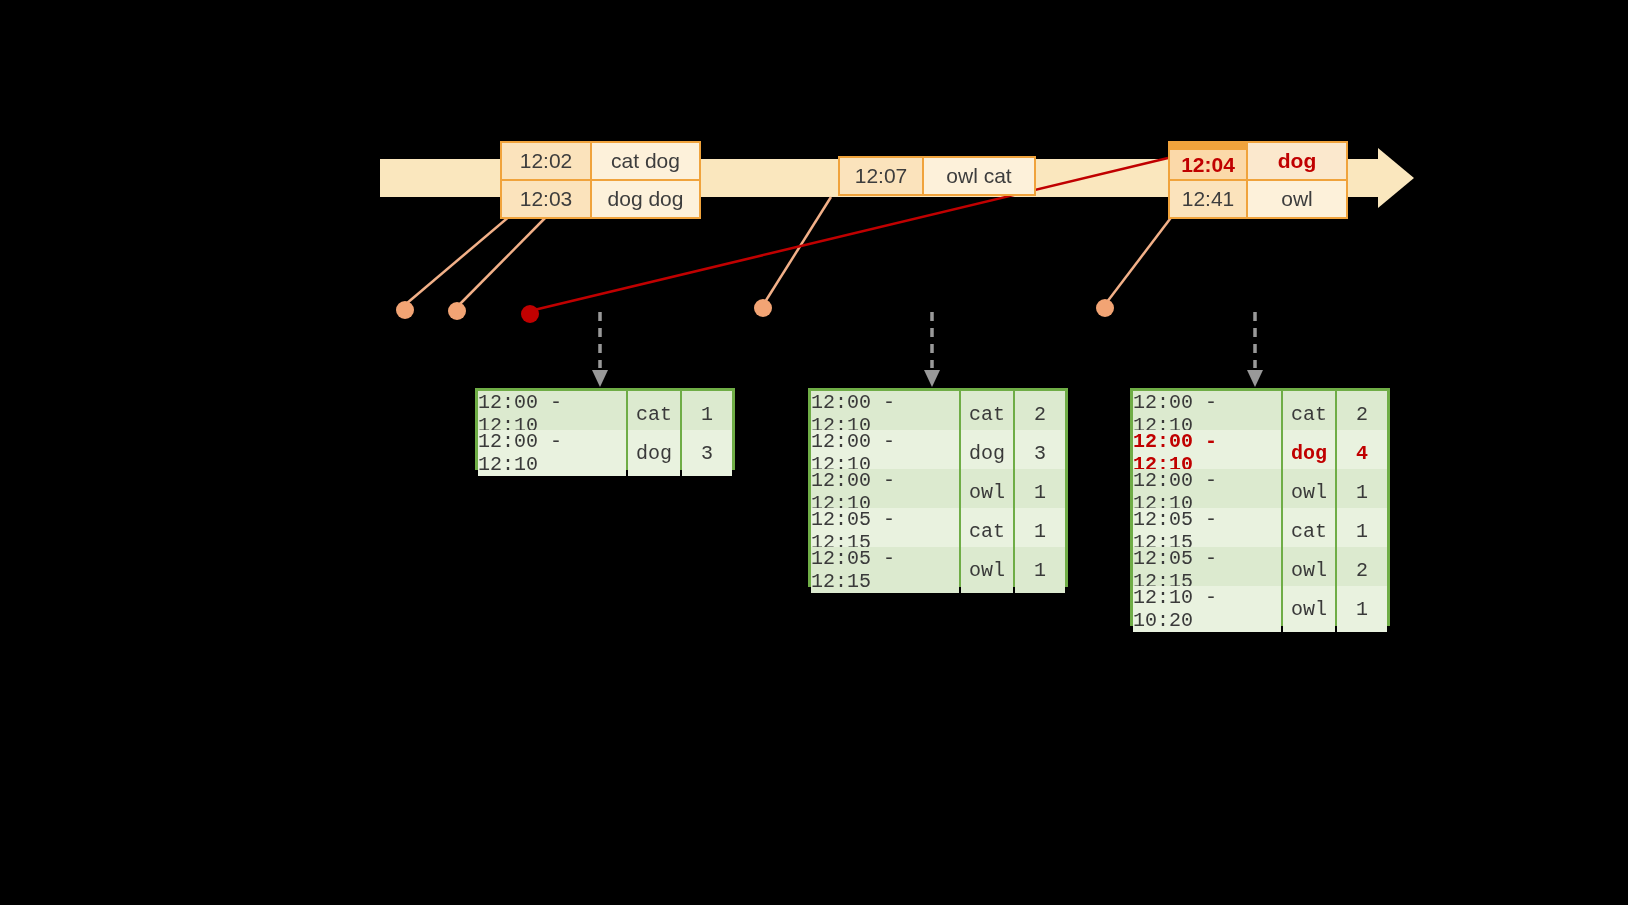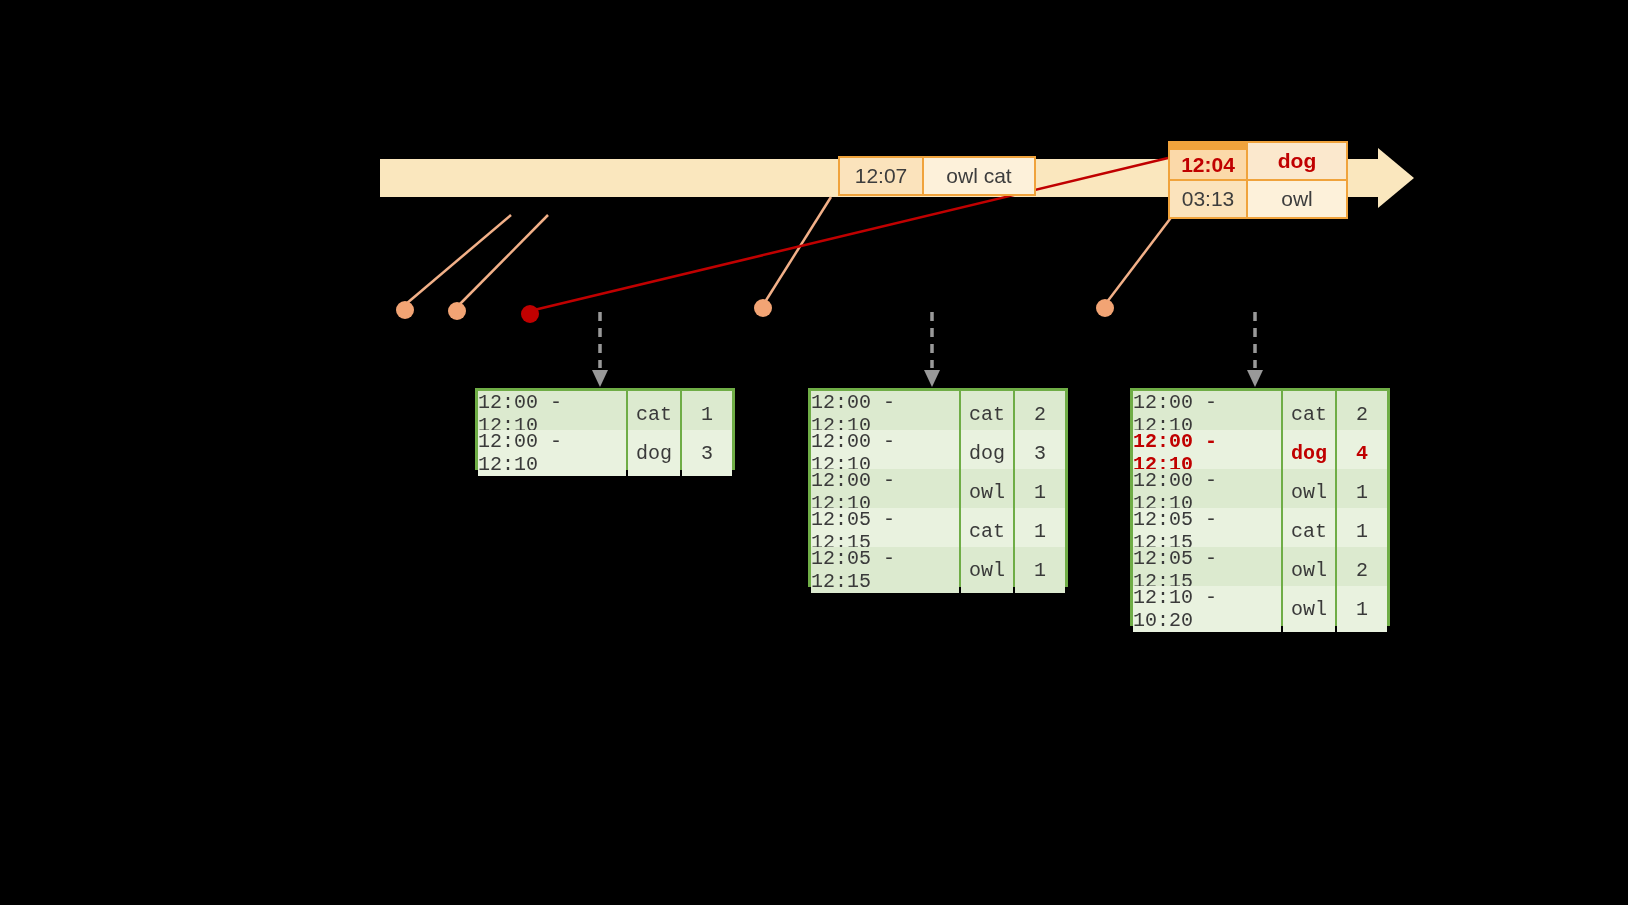--- a/index.html
+++ b/index.html
@@ -68,30 +68,36 @@
     <circle cx="530" cy="314" r="9" fill="#C00000"></circle>
 
     <line x1="600" y1="312" x2="600" y2="368" stroke="#999" stroke-width="3.5" stroke-dasharray="9 7"></line>
     <polygon points="592,370 608,370 600,387" fill="#999"></polygon>
     <line x1="932" y1="312" x2="932" y2="368" stroke="#999" stroke-width="3.5" stroke-dasharray="9 7"></line>
     <polygon points="924,370 940,370 932,387" fill="#999"></polygon>
     <line x1="1255" y1="312" x2="1255" y2="368" stroke="#999" stroke-width="3.5" stroke-dasharray="9 7"></line>
     <polygon points="1247,370 1263,370 1255,387" fill="#999"></polygon>
   </svg>
 
+  <div class="ebox" style="left:500px;top:141px;grid-template-columns:88px 107px;">
+    <div class="ecell ecell-time">12:02</div>
+    <div class="ecell ecell-word">cat dog</div>
+    <div class="ecell ecell-time">12:03</div>
+    <div class="ecell ecell-word">dog dog</div>
+  </div>
 
   <div class="ebox" style="left:838px;top:156px;grid-template-columns:82px 110px;">
     <div class="ecell ecell-time">12:07</div>
     <div class="ecell ecell-word">owl cat</div>
   </div>
 
   <div class="ebox" style="left:1168px;top:141px;grid-template-columns:76px 98px;">
     <div class="ecell ecell-time late">12:04</div>
     <div class="ecell ecell-word late">dog</div>
-    <div class="ecell ecell-time">03:13</div>
+    <div class="ecell ecell-time">12:41</div>
     <div class="ecell ecell-word">owl</div>
   </div>
 
   <div class="rtable" style="left:475px;top:388px;">
     <div class="trow">
       <div class="tcell">12:00 - 12:10</div>
       <div class="tcell">cat</div>
       <div class="tcell">1</div>
     </div>
     <div class="trow">

